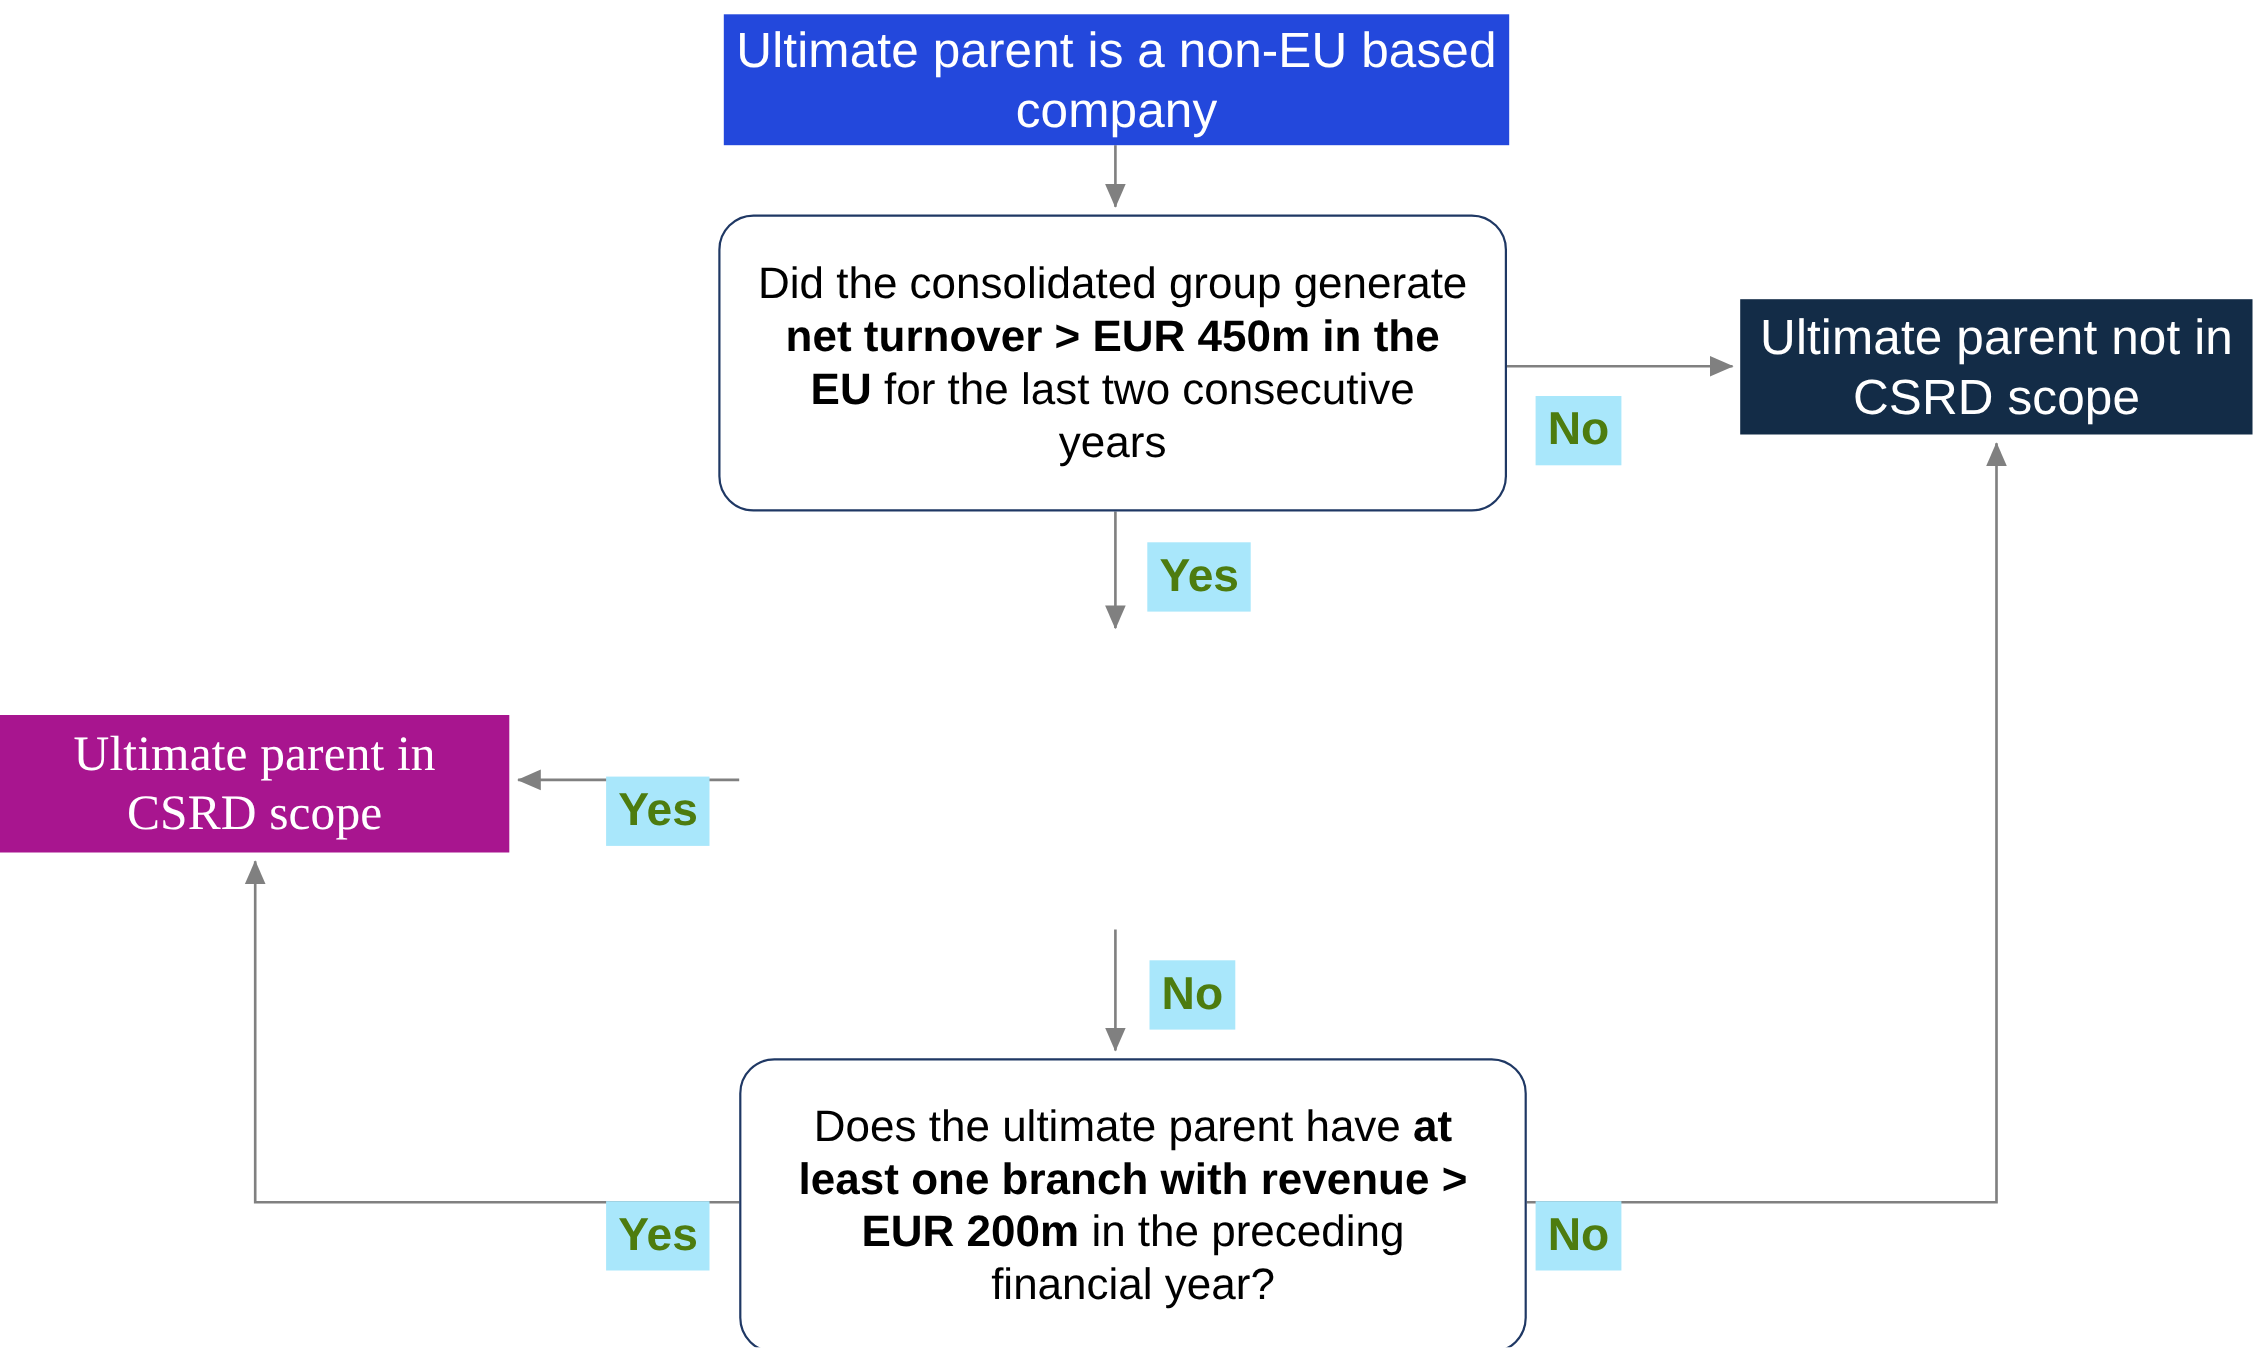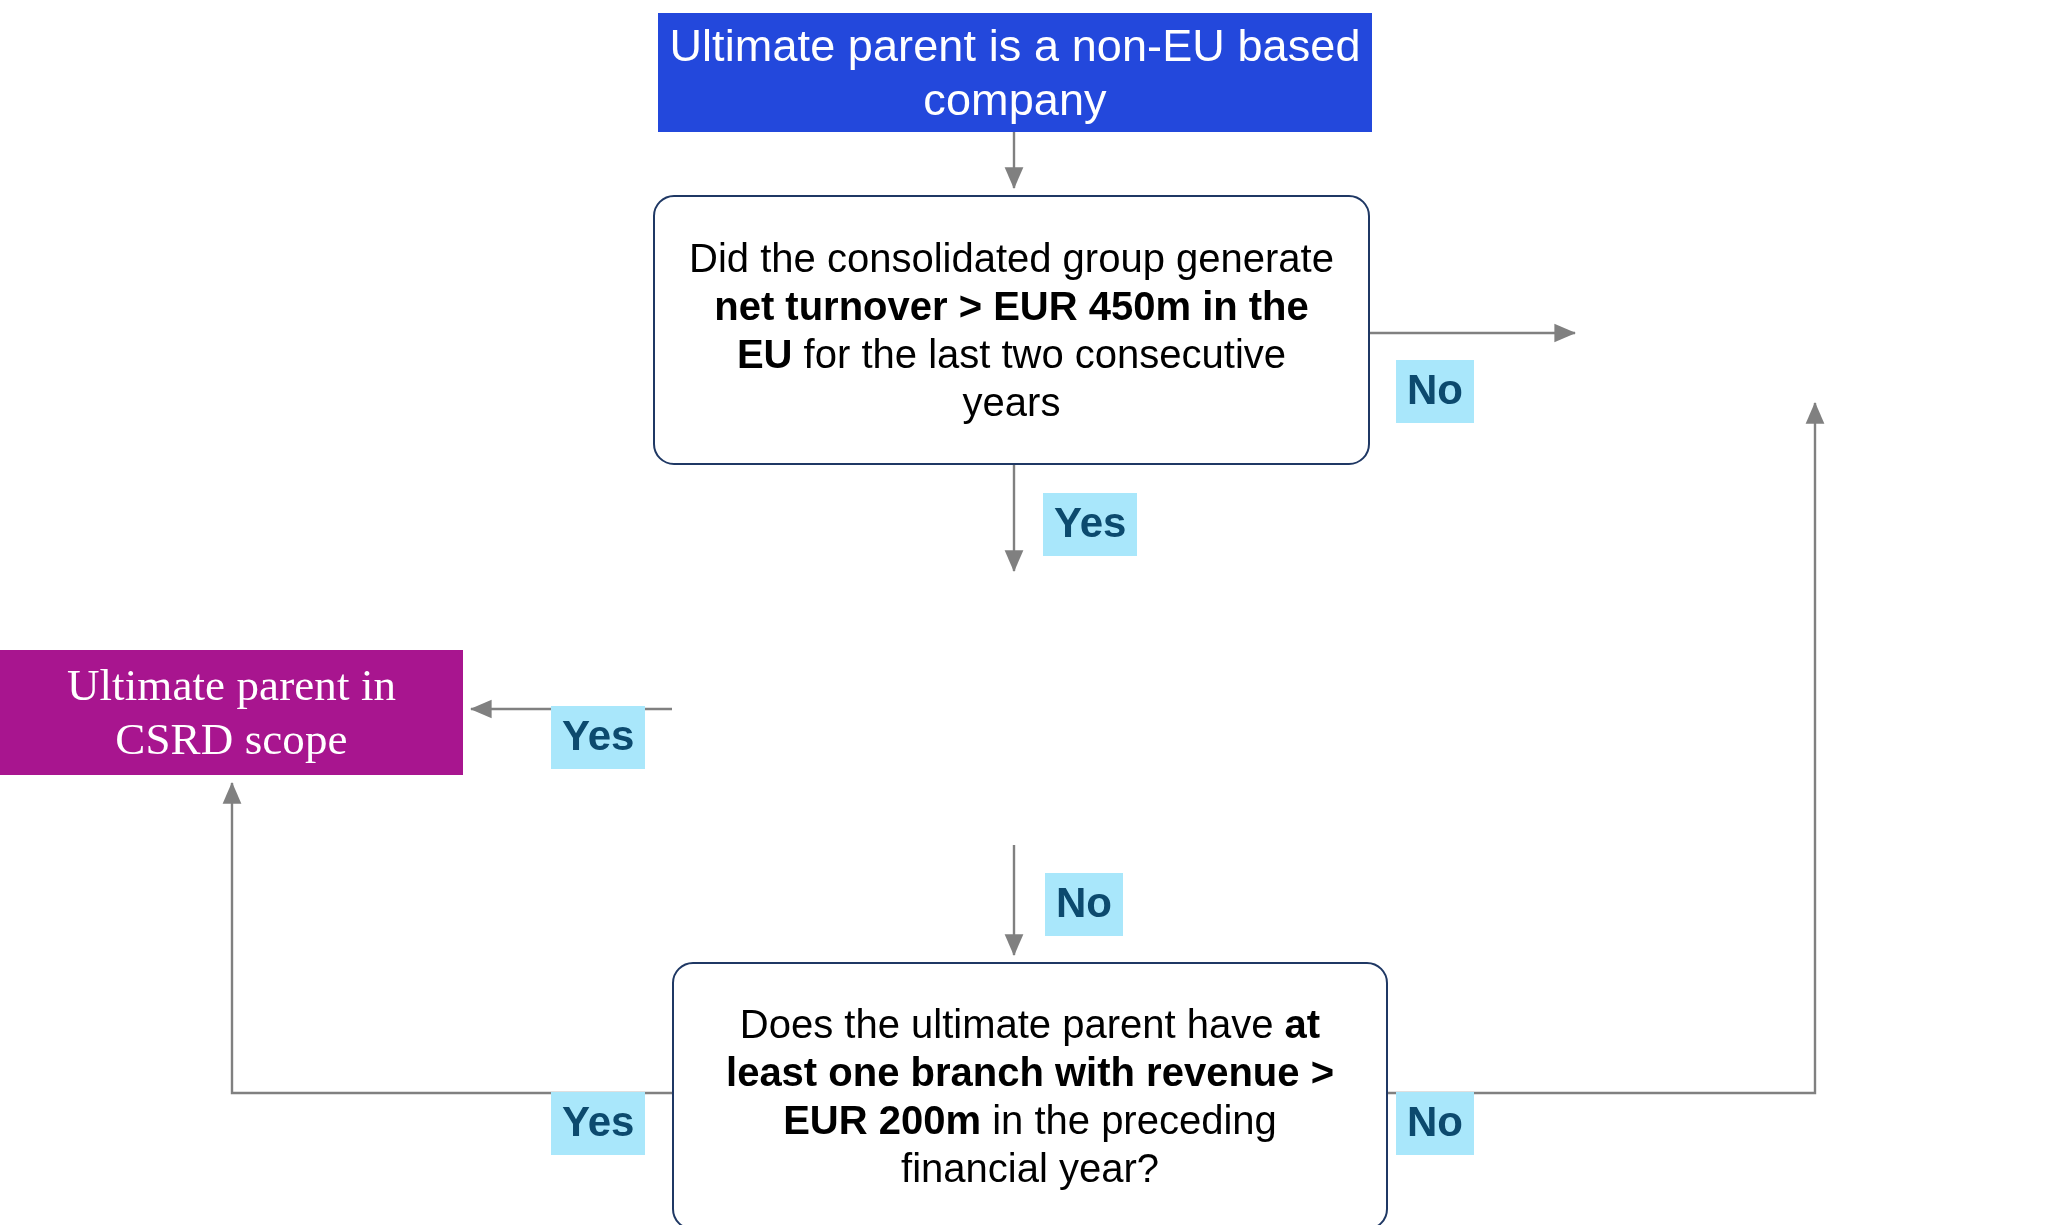--- a/index.html
+++ b/index.html
@@ -39,21 +39,21 @@
     font-size: 45px;
     line-height: 1.18;
     font-weight: 400;
     letter-spacing: 0.1px;
     padding: 4px 10px;
   }
 
   .decision {
     background: #ffffff;
     border: 2px solid #1F3864;
-    border-radius: 21px;
+    border-radius: 32px;
     color: #000000;
     font-size: 40px;
     line-height: 1.20;
     padding: 10px 34px;
     text-align: center;
   }
   .decision .txt { display: block; }
   .decision b { font-weight: bold; }
 
   
@@ -61,21 +61,21 @@
   #node-decision-1  { left: 653px;  top: 195px;  width: 717px;  height: 270px; }
   #node-decision-2  { left: 672px;  top: 578px;  width: 716px;  height: 267px; }
   #node-decision-3  { left: 672px;  top: 962px;  width: 716px;  height: 268px; }
   #node-out-of-scope{ left: 1582px; top: 272px;  width: 466px;  height: 123px; background: #132C47; }
   #node-in-scope    { left: 0px;    top: 650px;  width: 463px;  height: 125px; background: #A8158F; font-family: Liberation Serif, serif; }
 
   
   .edge-label {
     position: absolute;
     background: #A9E7FB;
-    color: #0c4a6e;
+    color: #4d7c0f;
     font-size: 42px;
     font-weight: bold;
     line-height: 1;
     padding: 9px 11px 12px 11px;
     white-space: nowrap;
   }
   #label-d1-no   { left: 1396px; top: 360px; }
   #label-d1-yes  { left: 1043px; top: 493px; }
   #label-d2-yes  { left: 551px;  top: 706px; }
   #label-d2-no   { left: 1045px; top: 873px; }
@@ -126,20 +126,23 @@
     </span>
   </div>
 
 
   <div class="node decision" id="node-decision-3">
     <span class="txt">
       <span>Does the ultimate parent have </span><b>at least one branch with revenue &gt; EUR 200m</b><span> in the preceding financial year?</span>
     </span>
   </div>
 
+  <div class="node terminal" id="node-out-of-scope">
+    <span>Ultimate parent not in CSRD scope</span>
+  </div>
 
   <div class="node terminal" id="node-in-scope">
     <span>Ultimate parent in CSRD scope</span>
   </div>
 
   <div class="edge-label" id="label-d1-no">No</div>
 
   <div class="edge-label" id="label-d1-yes">Yes</div>
 
   <div class="edge-label" id="label-d2-yes">Yes</div>

